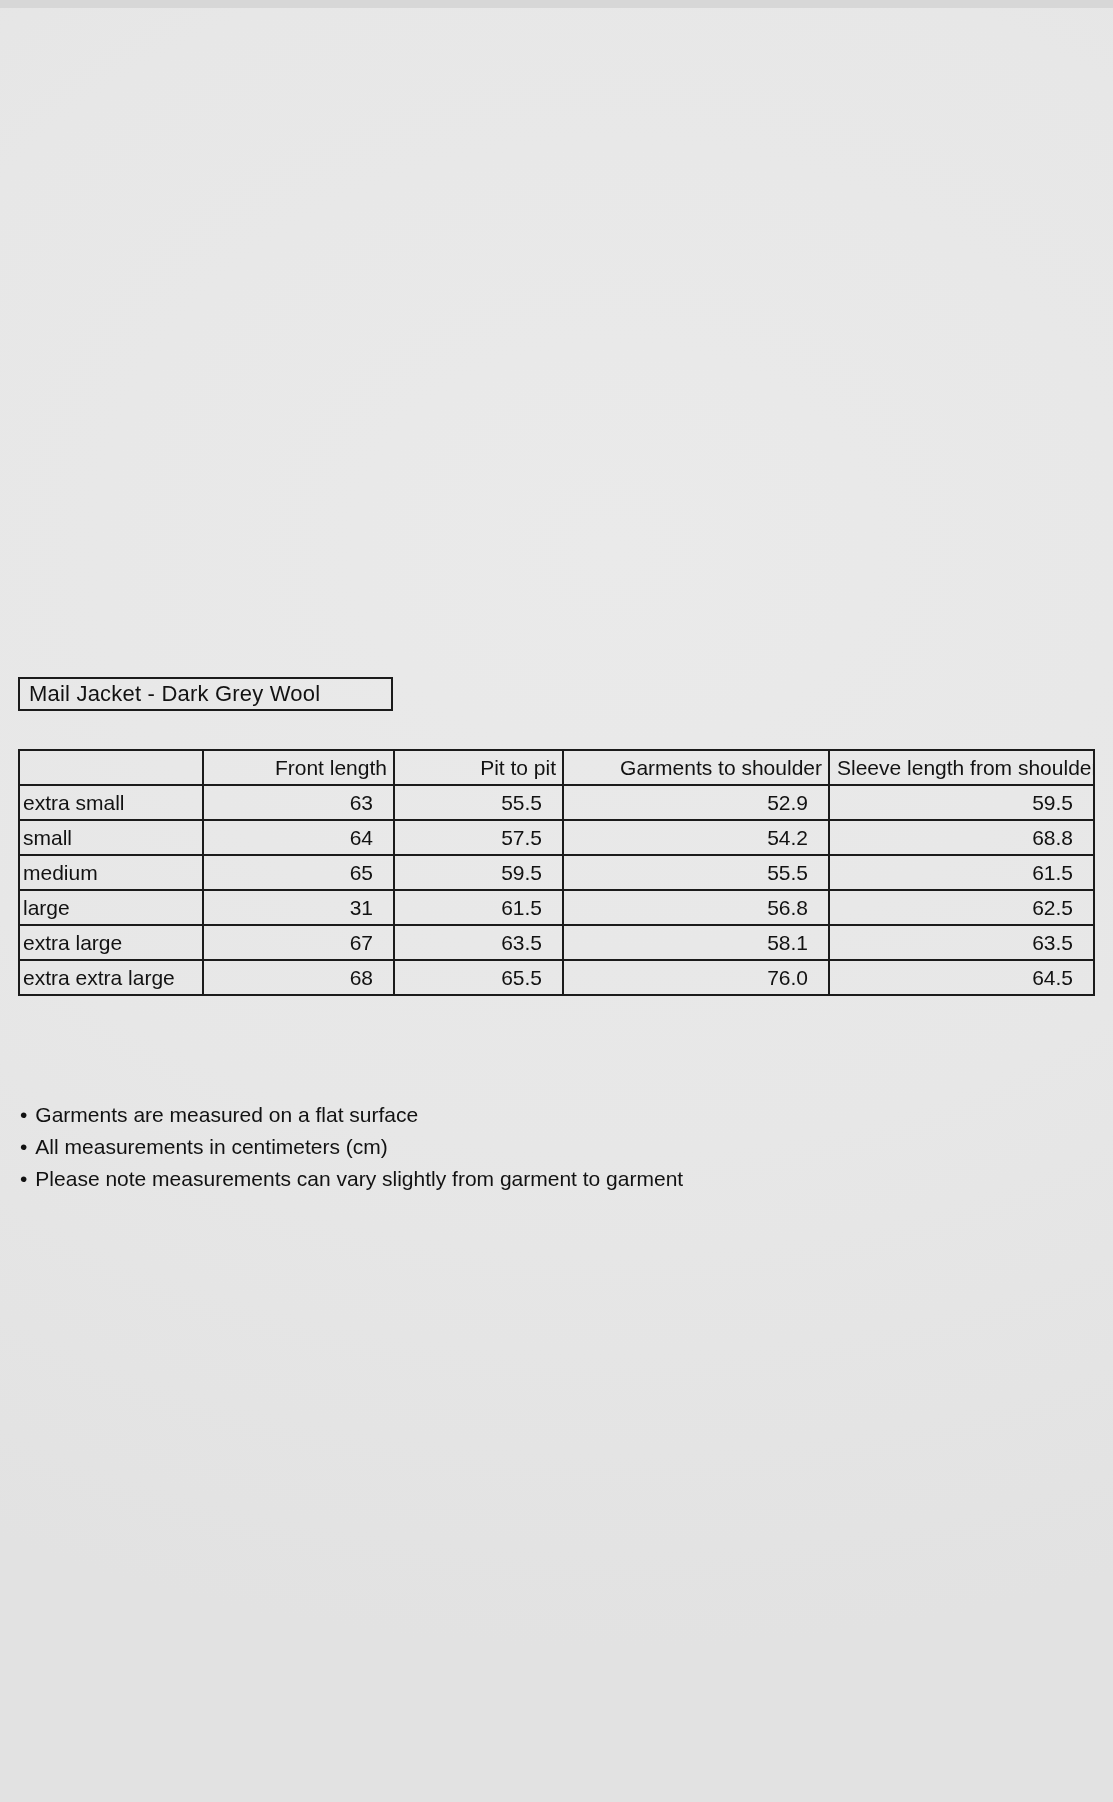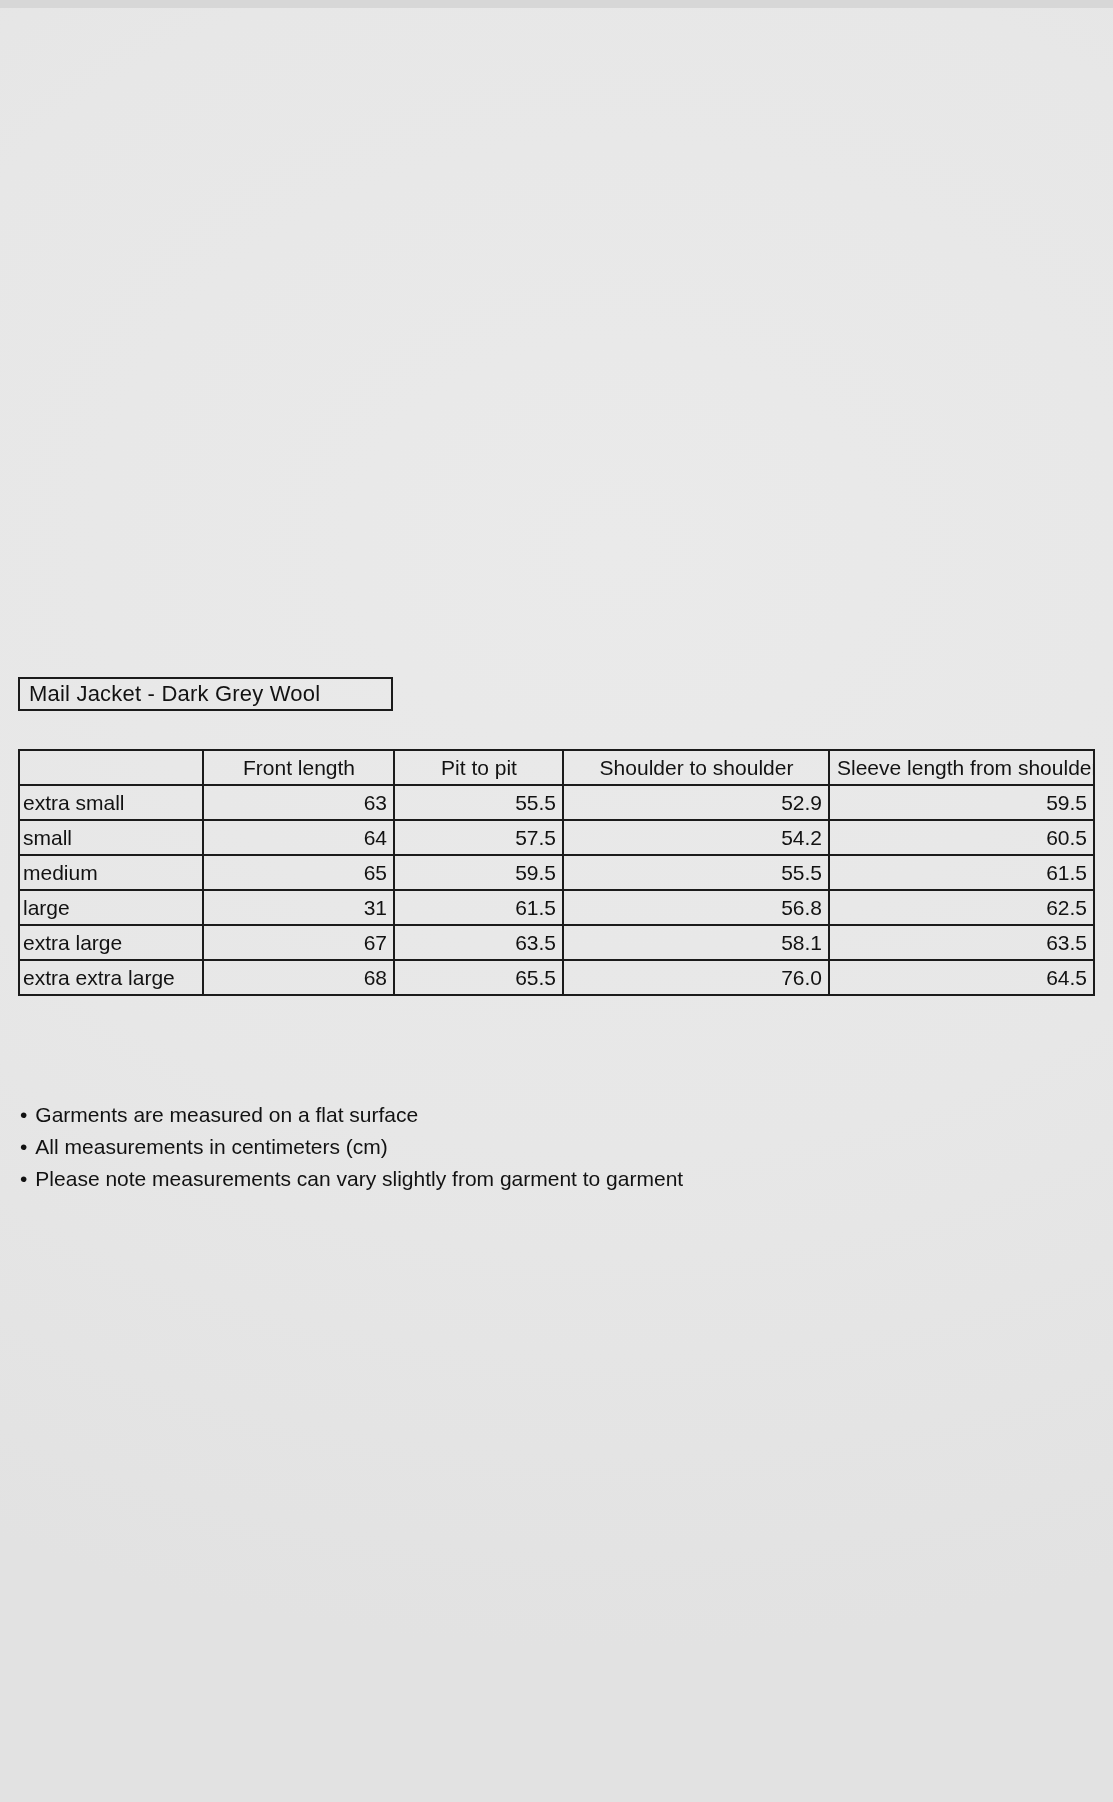--- a/index.html
+++ b/index.html
@@ -51,30 +51,30 @@
     border: 2px solid #1b1b1b;
     height: 35px;
     box-sizing: border-box;
     padding: 0 6px;
     vertical-align: middle;
     overflow: hidden;
     white-space: nowrap;
     font-weight: normal;
   }
   .size-table th {
-    text-align: center;
+    text-align: right;
     padding-left: 7px;
   }
   .size-table td.size {
     text-align: left;
     padding-left: 3px;
   }
   .size-table td.num {
     text-align: right;
-    padding-right: 6px;
+    padding-right: 20px;
   }
 
   
   .notes {
     position: absolute;
     left: 20px;
     top: 1091px;
     font-size: 21px;
   }
   .note-line {
@@ -102,38 +102,38 @@
       <col style="width:191px">
       <col style="width:169px">
       <col style="width:266px">
       <col style="width:265px">
     </colgroup>
     <thead>
       <tr>
         <th></th>
         <th>Front length</th>
         <th>Pit to pit</th>
-        <th>Shoulder to shoulder</th>
+        <th>Garments to shoulder</th>
         <th>Sleeve length from shoulder</th>
       </tr>
     </thead>
     <tbody>
         <tr>
           <td class="size">extra small</td>
           <td class="num">63</td>
           <td class="num">55.5</td>
           <td class="num">52.9</td>
           <td class="num">59.5</td>
         </tr>
         <tr>
           <td class="size">small</td>
           <td class="num">64</td>
           <td class="num">57.5</td>
           <td class="num">54.2</td>
-          <td class="num">60.5</td>
+          <td class="num">68.8</td>
         </tr>
         <tr>
           <td class="size">medium</td>
           <td class="num">65</td>
           <td class="num">59.5</td>
           <td class="num">55.5</td>
           <td class="num">61.5</td>
         </tr>
         <tr>
           <td class="size">large</td>

